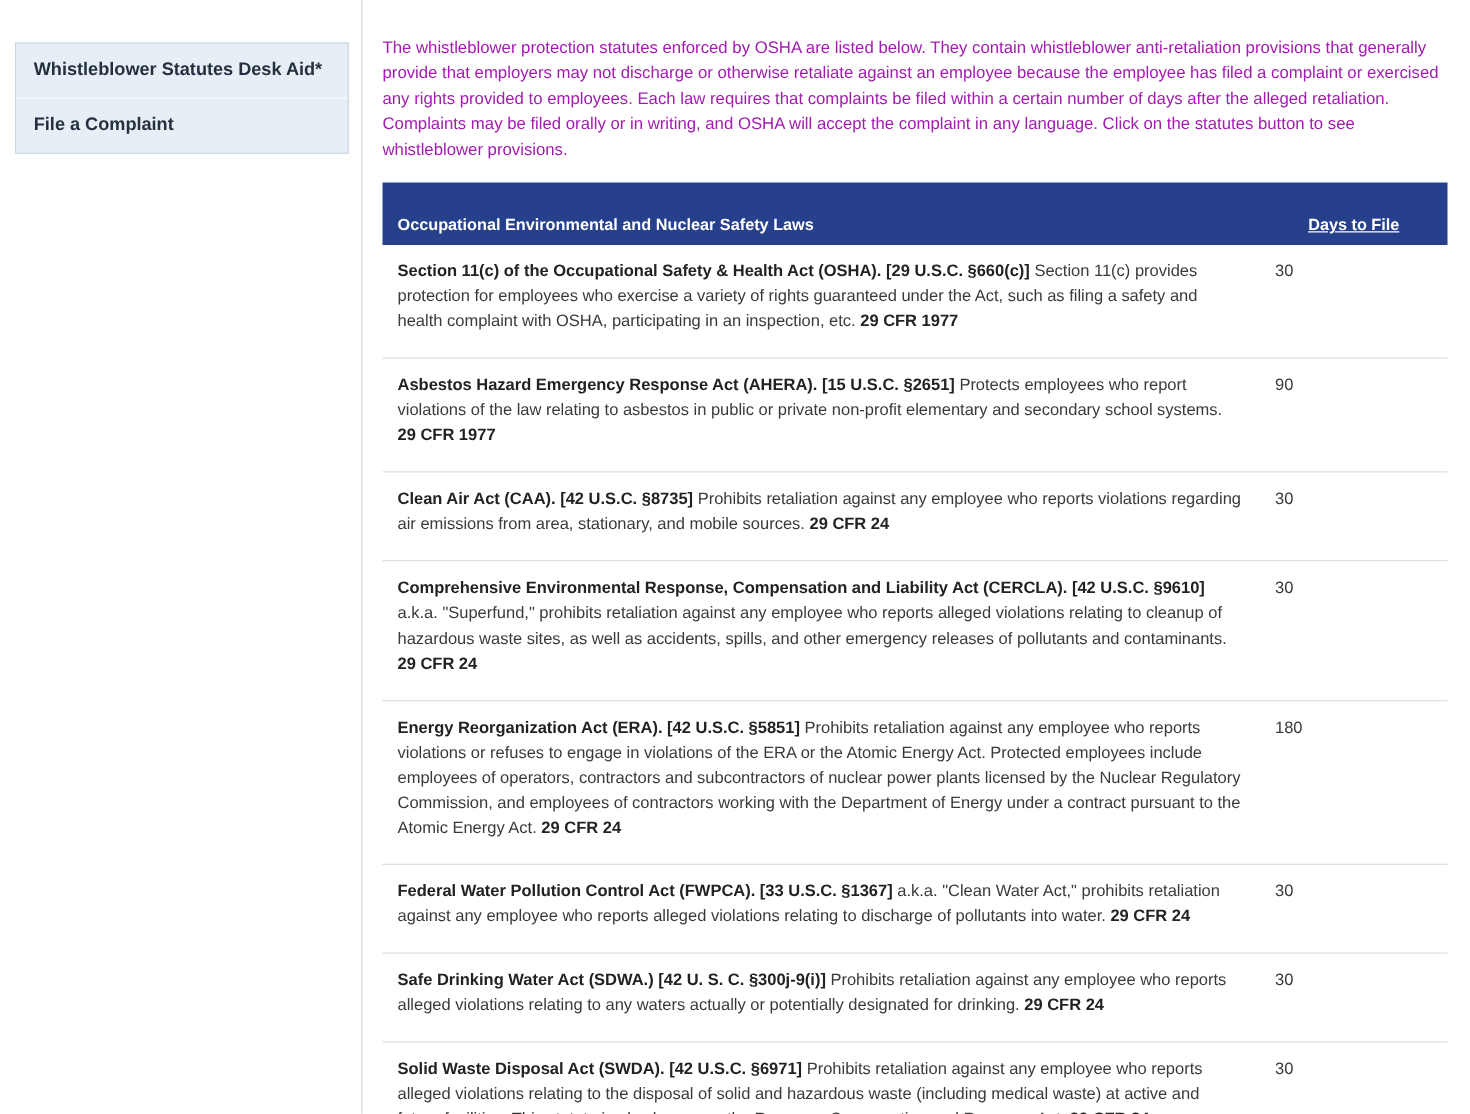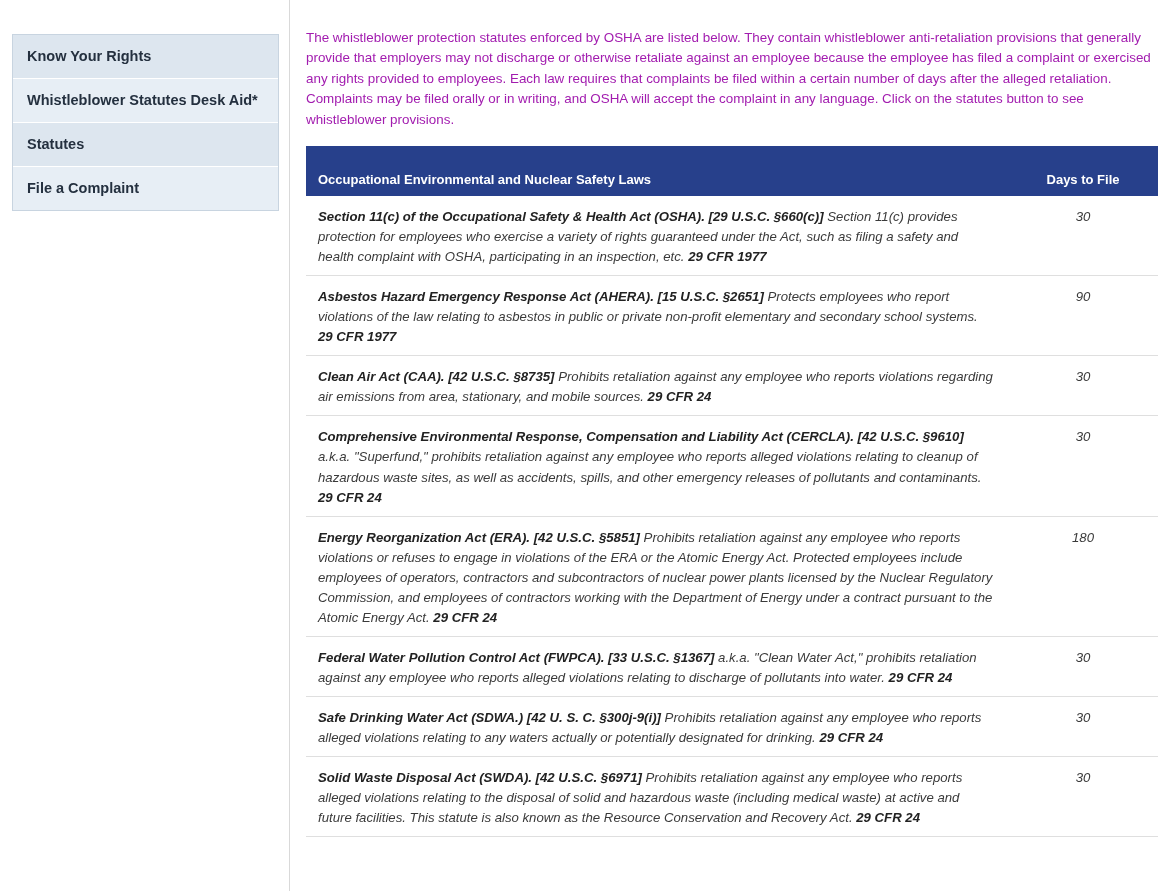--- a/index.html
+++ b/index.html
@@ -80,36 +80,35 @@
     color: #ffffff;
     font-size: 13px;
     font-weight: bold;
     text-align: left;
     padding: 26px 12px 9px 12px;
     box-sizing: border-box;
   }
   table.laws thead th.days {
     text-align: center;
     width: 150px;
+    text-decoration: underline;
   }
   table.laws tbody td {
     border-bottom: 1px solid #dfdfdf;
     font-size: 13.2px;
     line-height: 1.52;
     color: #3a3a3a;
-    padding: 11px 12px 8px 12px;
+    padding: 11px 12px 19px 12px;
     vertical-align: top;
     box-sizing: border-box;
-    font-style: italic;
   }
   table.laws tbody tr:first-child td {
     border-top: none;
   }
   table.laws tbody td.days {
-    text-align: center;
     width: 150px;
     font-size: 13.2px;
     color: #3a3a3a;
     padding-top: 11px;
   }
   .law-name {
     font-weight: bold;
     color: #222222;
   }
   .cfr {
@@ -117,28 +116,22 @@
     color: #222222;
   }
 </style>
 </head>
 <body>
 
 <div class="page-wrap">
 
   <div class="sidebar-col">
     <nav class="sidebar-nav">
-      <div class="sidebar-item">
-        <span>Know Your Rights</span>
-      </div>
       <div class="sidebar-item alt">
         <span>Whistleblower Statutes Desk Aid*</span>
-      </div>
-      <div class="sidebar-item">
-        <span>Statutes</span>
       </div>
       <div class="sidebar-item alt">
         <span>File a Complaint</span>
       </div>
     </nav>
   </div>
 
   <div class="content-col">
     <p class="intro">The whistleblower protection statutes enforced by OSHA are listed below. They contain whistleblower anti-retaliation provisions that generally provide that employers may not discharge or otherwise retaliate against an employee because the employee has filed a complaint or exercised any rights provided to employees. Each law requires that complaints be filed within a certain number of days after the alleged retaliation. Complaints may be filed orally or in writing, and OSHA will accept the complaint in any language. Click on the statutes button to see whistleblower provisions.</p>
 

